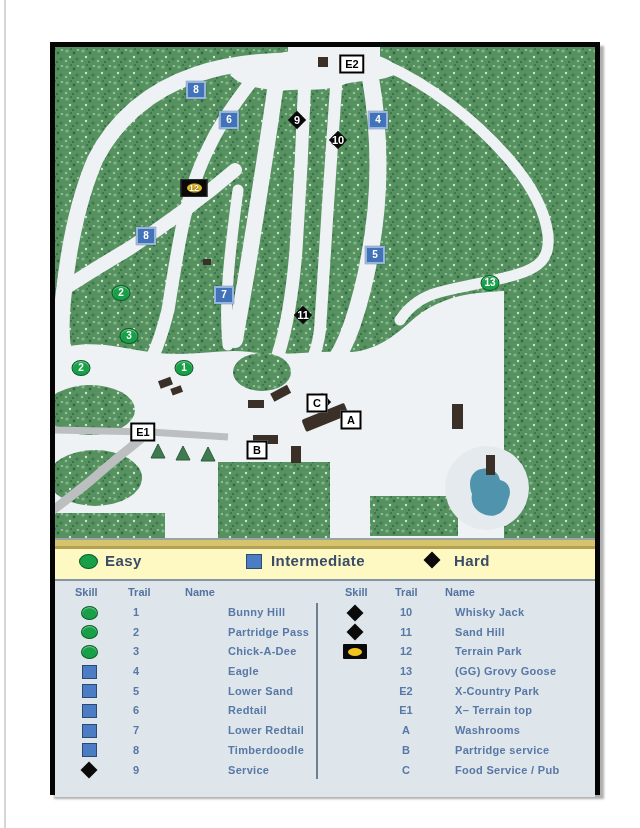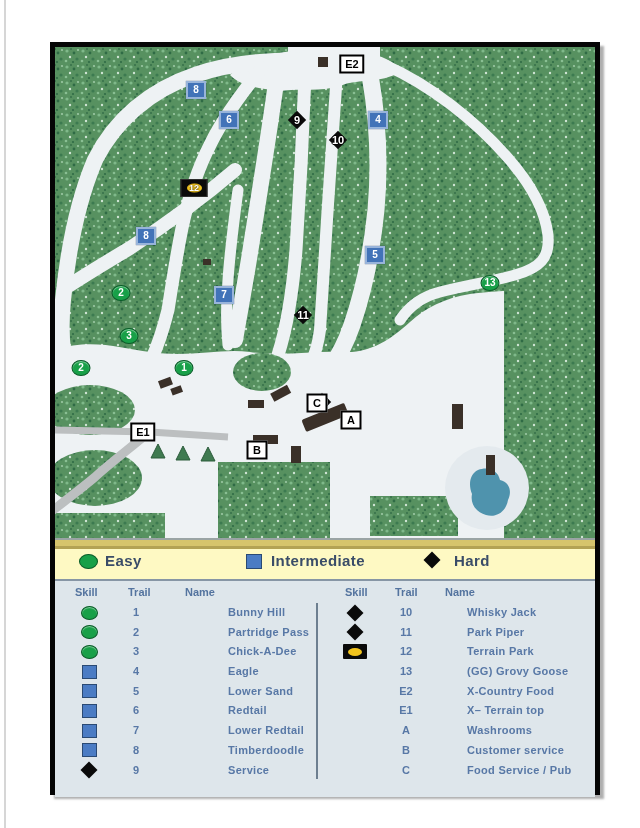--- a/index.html
+++ b/index.html
@@ -105,21 +105,21 @@
     position:absolute; top:3px; width:34px; text-align:center;
     font-size:11px; font-weight:bold; color:#5878a6;
   }
   .rows-left .cell-trail { left:64px; }
   .rows-right .cell-trail { left:71px; }
   .cell-name {
     position:absolute; top:3px; font-size:11px; font-weight:bold;
     color:#5878a6; letter-spacing:.3px; white-space:nowrap;
   }
   .rows-left .cell-name { left:130px;margin-left:43px; }
-  .rows-right .cell-name { left:137px;margin-left:12px; }
+  .rows-right .cell-name { left:137px; }
 </style>
 </head>
 <body>
 
 <div class="page-edge"></div>
 
 <div class="frame">
 
   <div class="map-area">
     <svg width="540" height="491" viewBox="55 47 540 491" preserveAspectRatio="none">
@@ -331,51 +331,51 @@
       </div>
     <div class="rows rows-right">
         <div class="t-row">
           <span class="cell-icon skill-hard"></span>
           <span class="cell-trail">10</span>
           <span class="cell-name">Whisky Jack</span>
         </div>
         <div class="t-row">
           <span class="cell-icon skill-hard"></span>
           <span class="cell-trail">11</span>
-          <span class="cell-name">Park Piper</span>
+          <span class="cell-name">Sand Hill</span>
         </div>
         <div class="t-row">
           <span class="cell-icon skill-terrain-park"></span>
           <span class="cell-trail">12</span>
           <span class="cell-name">Terrain Park</span>
         </div>
         <div class="t-row">
           <span class="cell-icon skill-none"></span>
           <span class="cell-trail">13</span>
           <span class="cell-name">(GG) Grovy Goose</span>
         </div>
         <div class="t-row">
           <span class="cell-icon skill-none"></span>
           <span class="cell-trail">E2</span>
-          <span class="cell-name">X-Country Food</span>
+          <span class="cell-name">X-Country Park</span>
         </div>
         <div class="t-row">
           <span class="cell-icon skill-none"></span>
           <span class="cell-trail">E1</span>
           <span class="cell-name">X– Terrain top</span>
         </div>
         <div class="t-row">
           <span class="cell-icon skill-none"></span>
           <span class="cell-trail">A</span>
           <span class="cell-name">Washrooms</span>
         </div>
         <div class="t-row">
           <span class="cell-icon skill-none"></span>
           <span class="cell-trail">B</span>
-          <span class="cell-name">Customer service</span>
+          <span class="cell-name">Partridge service</span>
         </div>
         <div class="t-row">
           <span class="cell-icon skill-none"></span>
           <span class="cell-trail">C</span>
           <span class="cell-name">Food Service / Pub</span>
         </div>
       </div>
   </div>
 
 </div>

